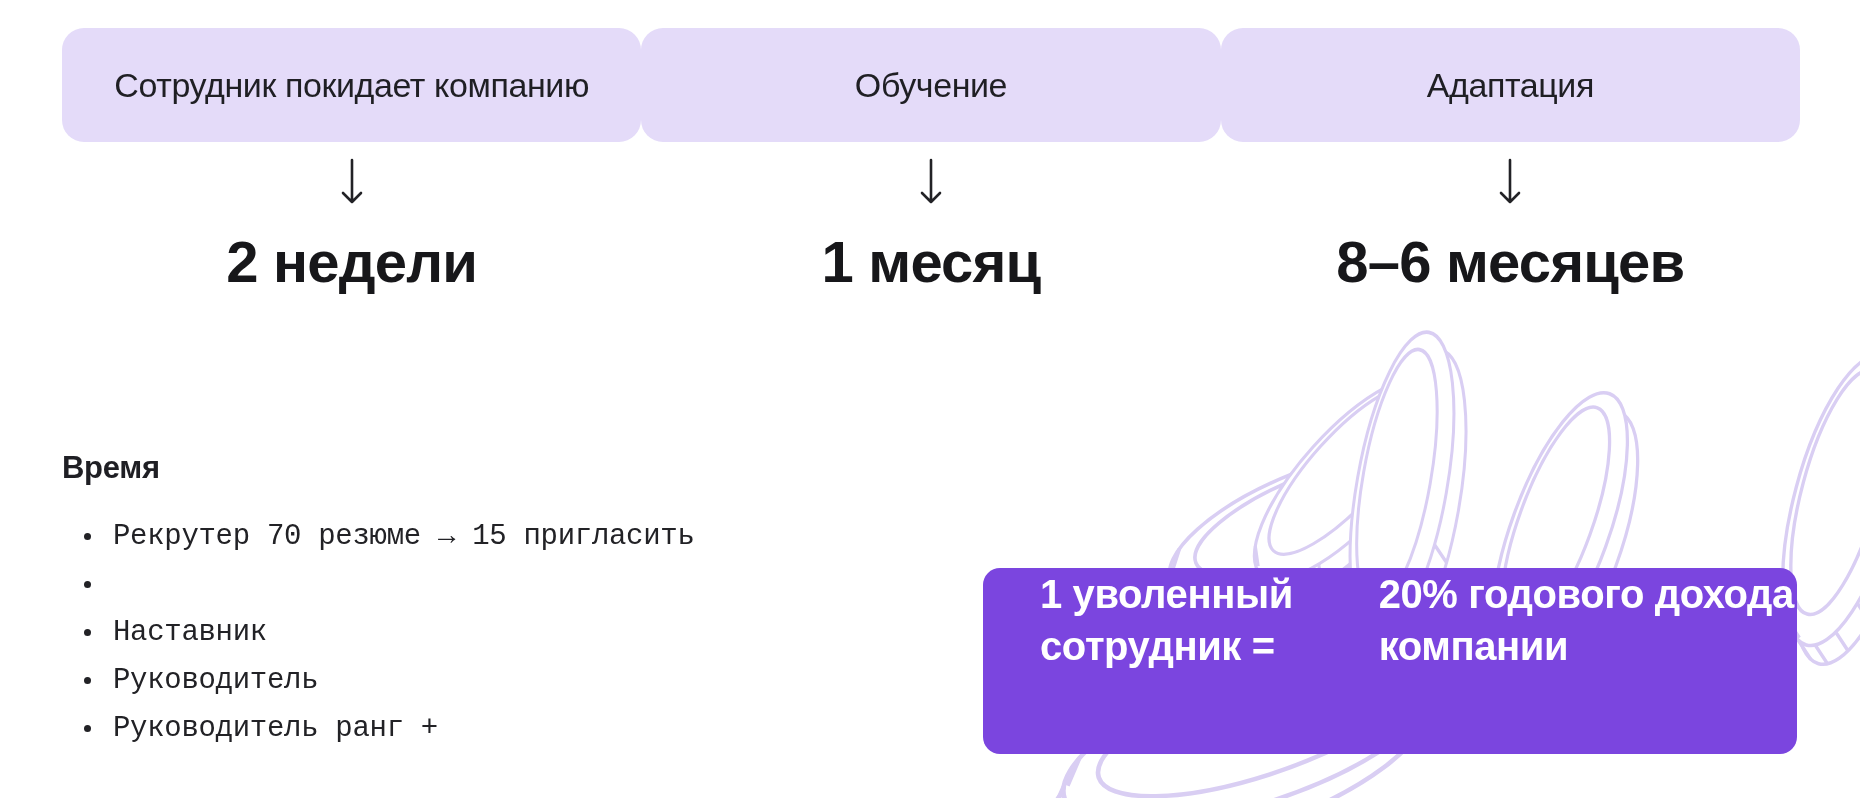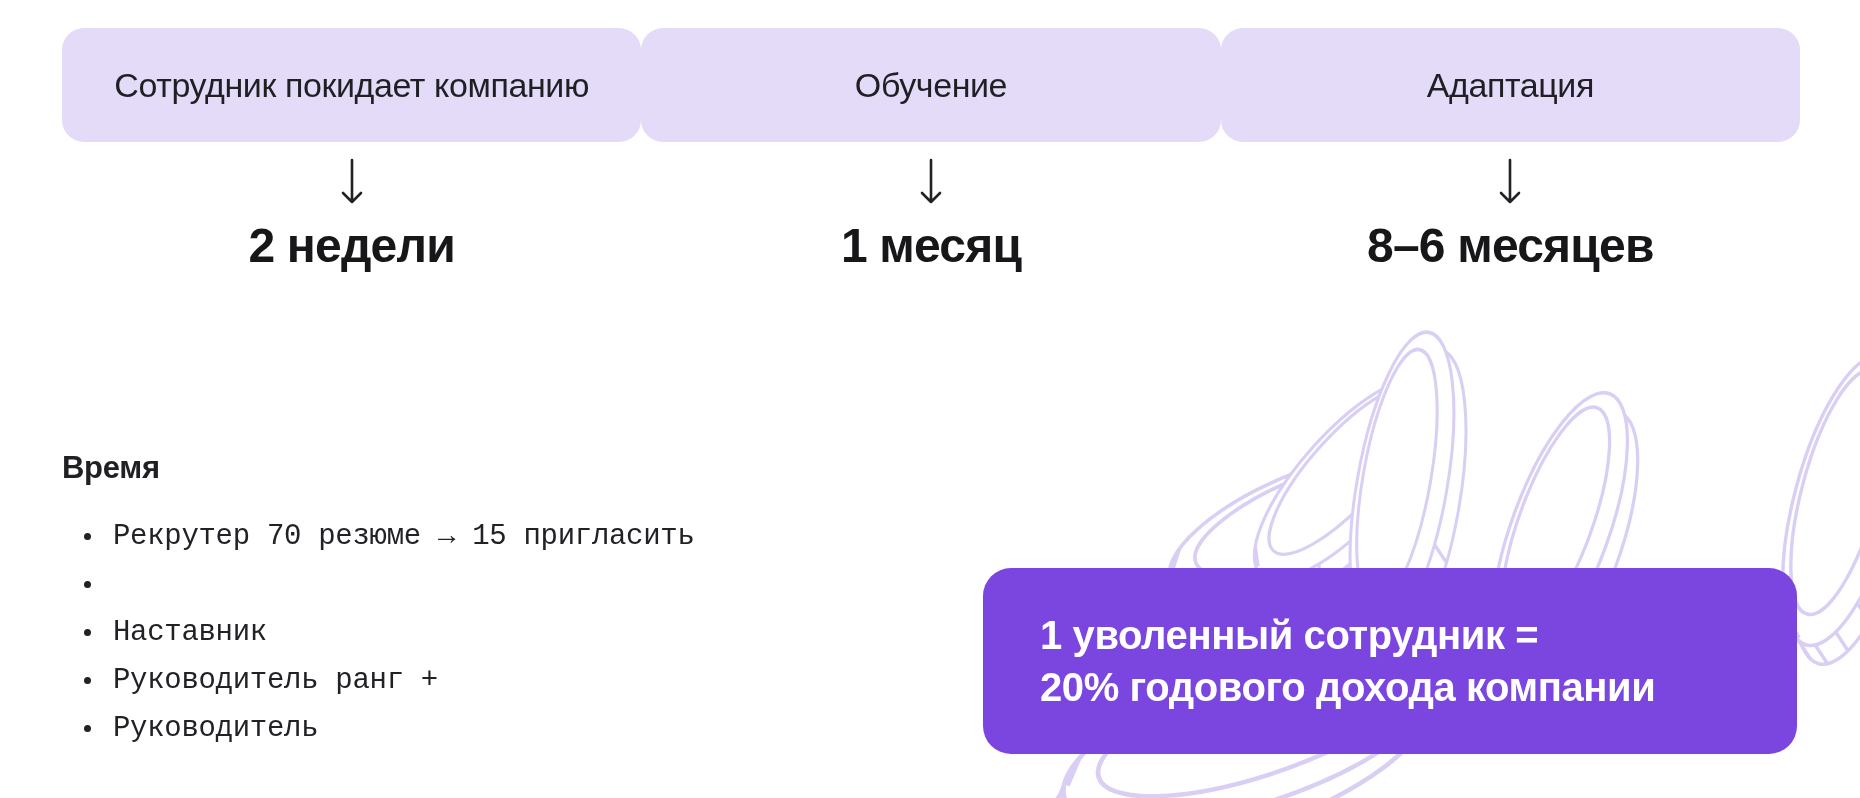--- a/index.html
+++ b/index.html
@@ -50,22 +50,22 @@
     font-size: 34px;
     line-height: 1.25;
     letter-spacing: -0.4px;
     color: #1f1f24;
   }
   .flow-arrow {
     margin-top: 16px;
     display: block;
   }
   .duration {
-    margin-top: 10px;
-    font-size: 48px;
+    margin-top: 20px;
+    font-size: 58px;
     font-weight: bold;
     letter-spacing: -0.8px;
     color: #17171a;
     white-space: nowrap;
   }
   
   .time-section {
     position: absolute;
     left: 62px;
     top: 450px;
@@ -98,24 +98,24 @@
     flex: 0 0 auto;
   }
   
   .callout {
     position: absolute;
     left: 983px;
     top: 568px;
     width: 814px;
     height: 186px;
     background: #7b45df;
-    border-radius: 28px;
+    border-radius: 17px;
     z-index: 4;
     display: flex;
-    flex-direction: column;
+    flex-direction: row;
     justify-content: center;
     padding-left: 57px;
     color: #ffffff;
     font-size: 40px;
     font-weight: bold;
     line-height: 1.3;
     letter-spacing: -0.4px;
   }
 </style>
 </head>
@@ -194,25 +194,25 @@
       </li>
       <li>
         <span class="bullet-dot"></span>
       </li>
       <li>
         <span class="bullet-dot"></span>
         <span>Наставник</span>
       </li>
       <li>
         <span class="bullet-dot"></span>
+        <span>Руководитель</span>
+      </li>
+      <li>
+        <span class="bullet-dot"></span>
         <span>Руководитель ранг +</span>
-      </li>
-      <li>
-        <span class="bullet-dot"></span>
-        <span>Руководитель</span>
       </li>
     </ul>
   </div>
 
   <div class="callout">
     <div>1 уволенный сотрудник =</div>
     <div>20% годового дохода компании</div>
   </div>
 
 </div>

